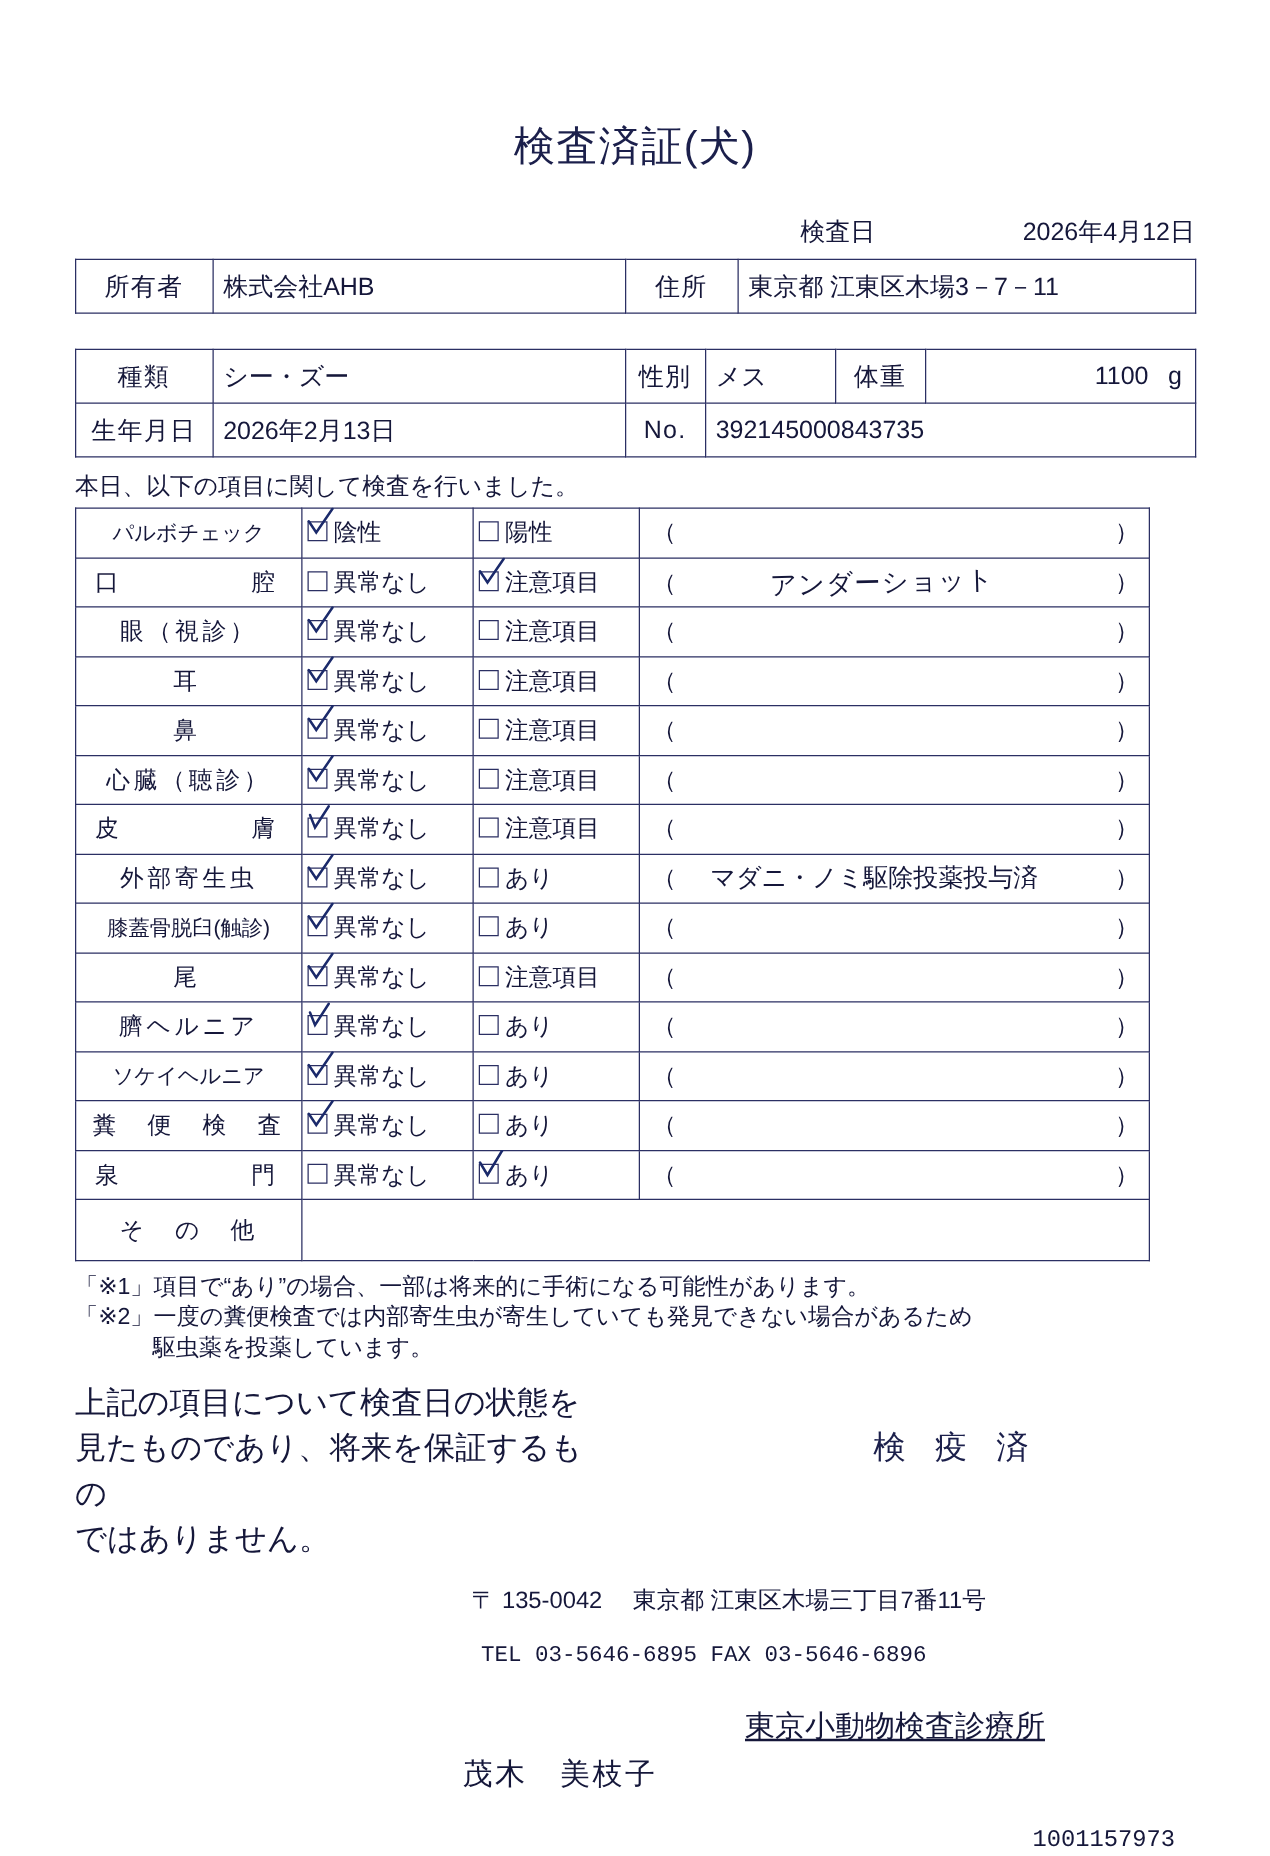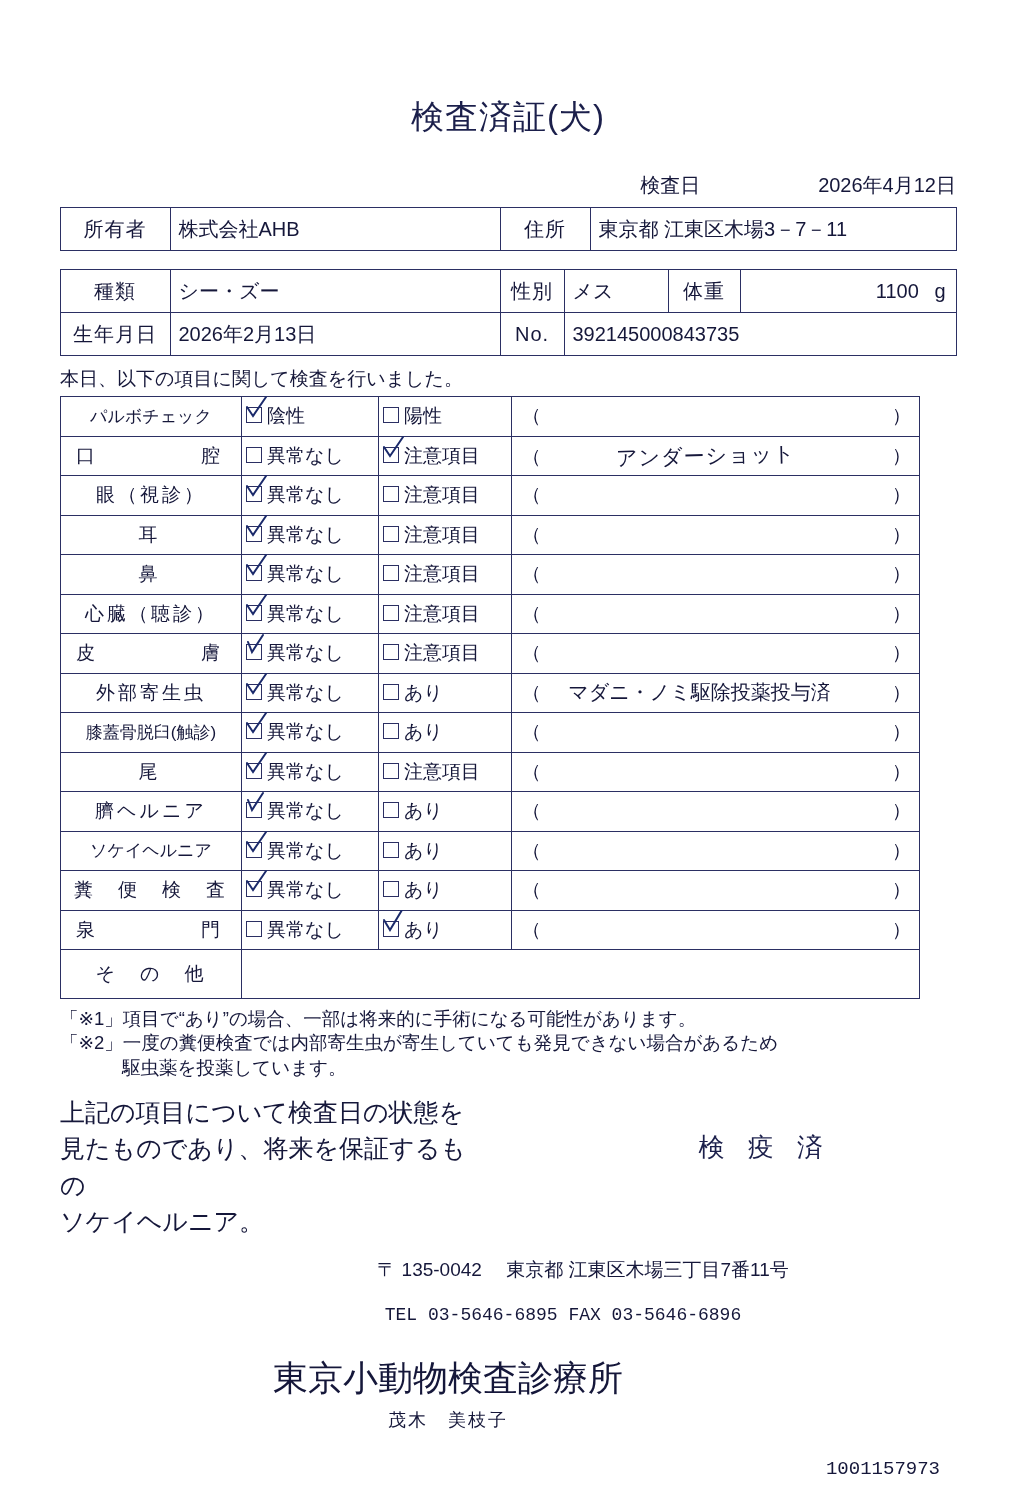--- a/index.html
+++ b/index.html
@@ -40,21 +40,21 @@
   }
   .date-row .lbl {
     margin-right: 118px;
   }
   .date-row .val {
     font-size: 20px;
   }
   
   .tbl {
     border-collapse: collapse;
-    margin: 0 auto;
+    margin: 10px auto;
     table-layout: fixed;
   }
   .hdr-tbl {
     width: 896px;
     margin-top: 8px;
   }
   .hdr-tbl td {
     border: 1.6px solid #2b2f63;
     height: 38px;
     font-size: 20px;
@@ -190,28 +190,29 @@
     padding-left: 150px;
   }
   .tel {
     text-align: center;
     font-size: 18px;
     margin-top: 22px;
     padding-left: 110px;
     font-family: "Liberation Mono", "DejaVu Sans Mono", monospace;
   }
   .clinic {
-    text-align: center;
-    font-size: 35px;
+    text-align: right;
+    font-size: 24px;
     margin-top: 30px;
     padding-right: 120px;
+    text-decoration: underline;
   }
   .person {
     text-align: center;
-    font-size: 18px;
+    font-size: 24px;
     margin-top: 6px;
     padding-right: 120px;
     letter-spacing: 2px;
   }
   .serial {
     text-align: right;
     font-size: 19px;
     margin-top: 26px;
     padding-right: 16px;
     font-family: "Liberation Mono", "DejaVu Sans Mono", monospace;
@@ -556,21 +557,21 @@
   <div class="footnotes">
     <div>「※1」項目で“あり”の場合、一部は将来的に手術になる可能性があります。</div>
     <div>「※2」一度の糞便検査では内部寄生虫が寄生していても発見できない場合があるため</div>
     <div class="indent">駆虫薬を投薬しています。</div>
   </div>
 
   <div class="bottom">
     <div class="disclaimer">
       <div>上記の項目について検査日の状態を</div>
       <div>見たものであり、将来を保証するもの</div>
-      <div>ソケイヘルニア。</div>
+      <div>ではありません。</div>
     </div>
     <div class="stamp">検 疫 済</div>
     <div class="addr">〒 135-0042　 東京都 江東区木場三丁目7番11号</div>
     <div class="tel">TEL 03-5646-6895  FAX 03-5646-6896</div>
     <div class="clinic">東京小動物検査診療所</div>
     <div class="person">茂木　美枝子</div>
     <div class="serial">1001157973</div>
   </div>
 
 </div>

